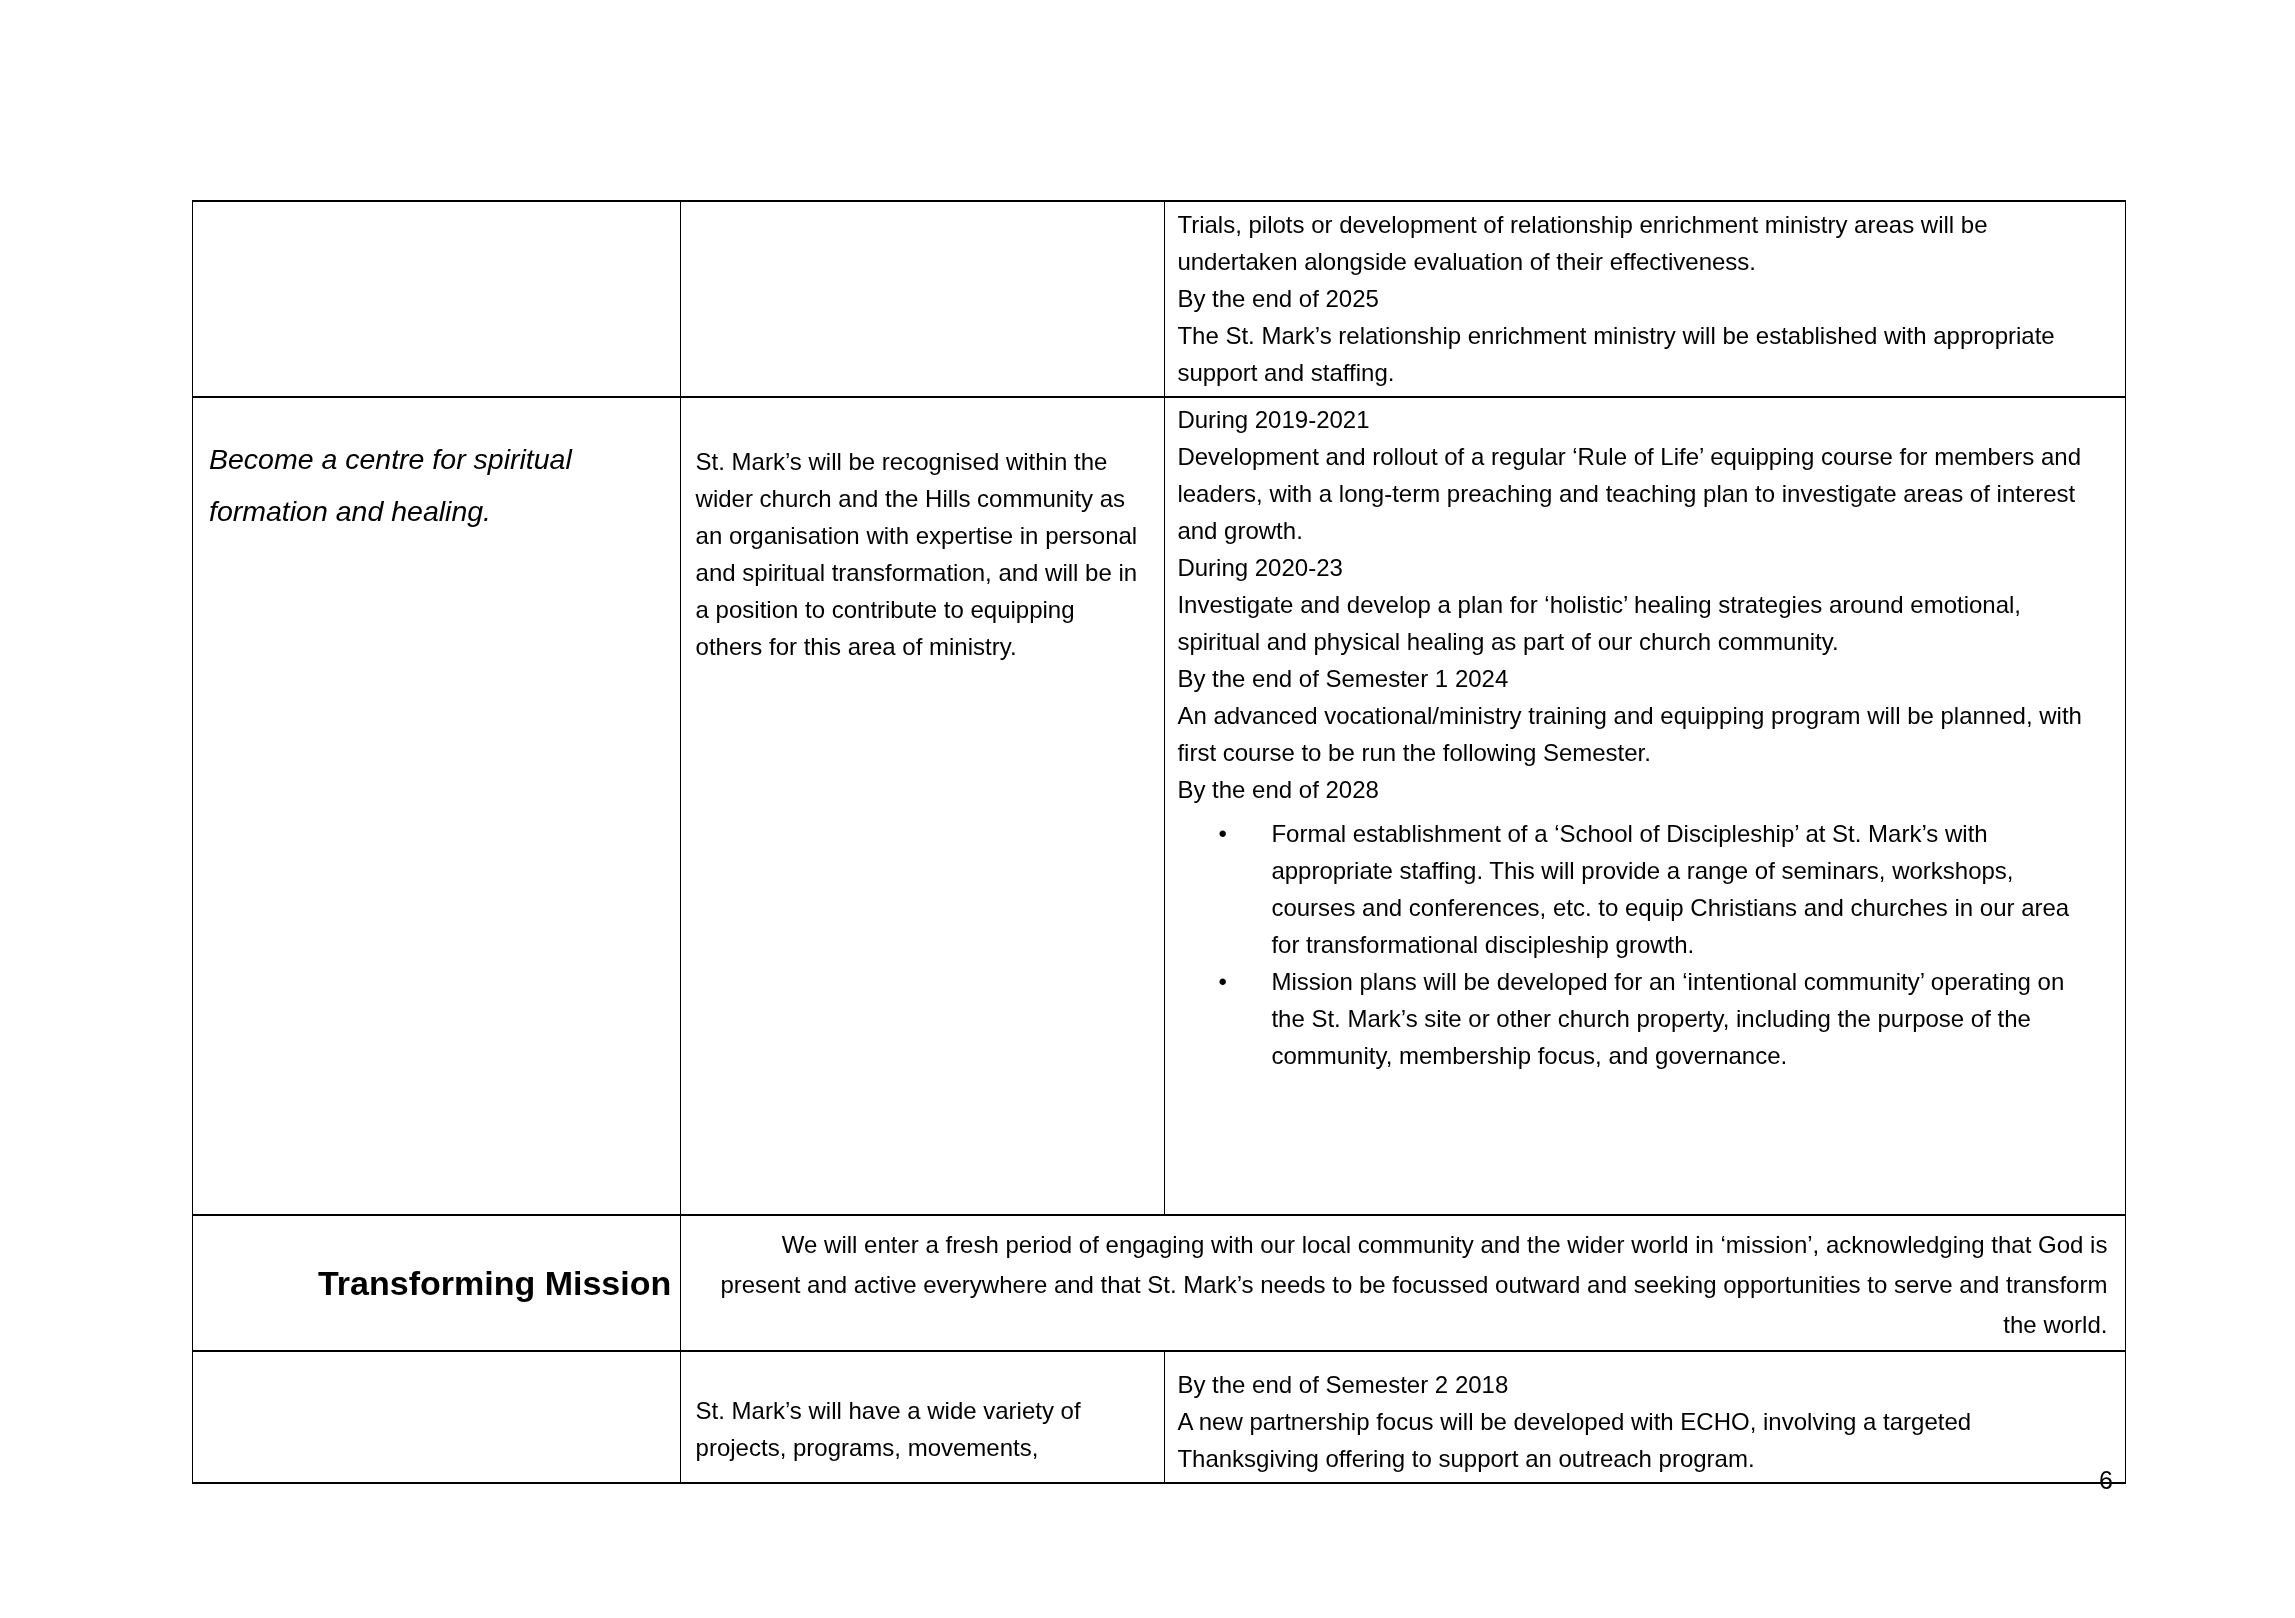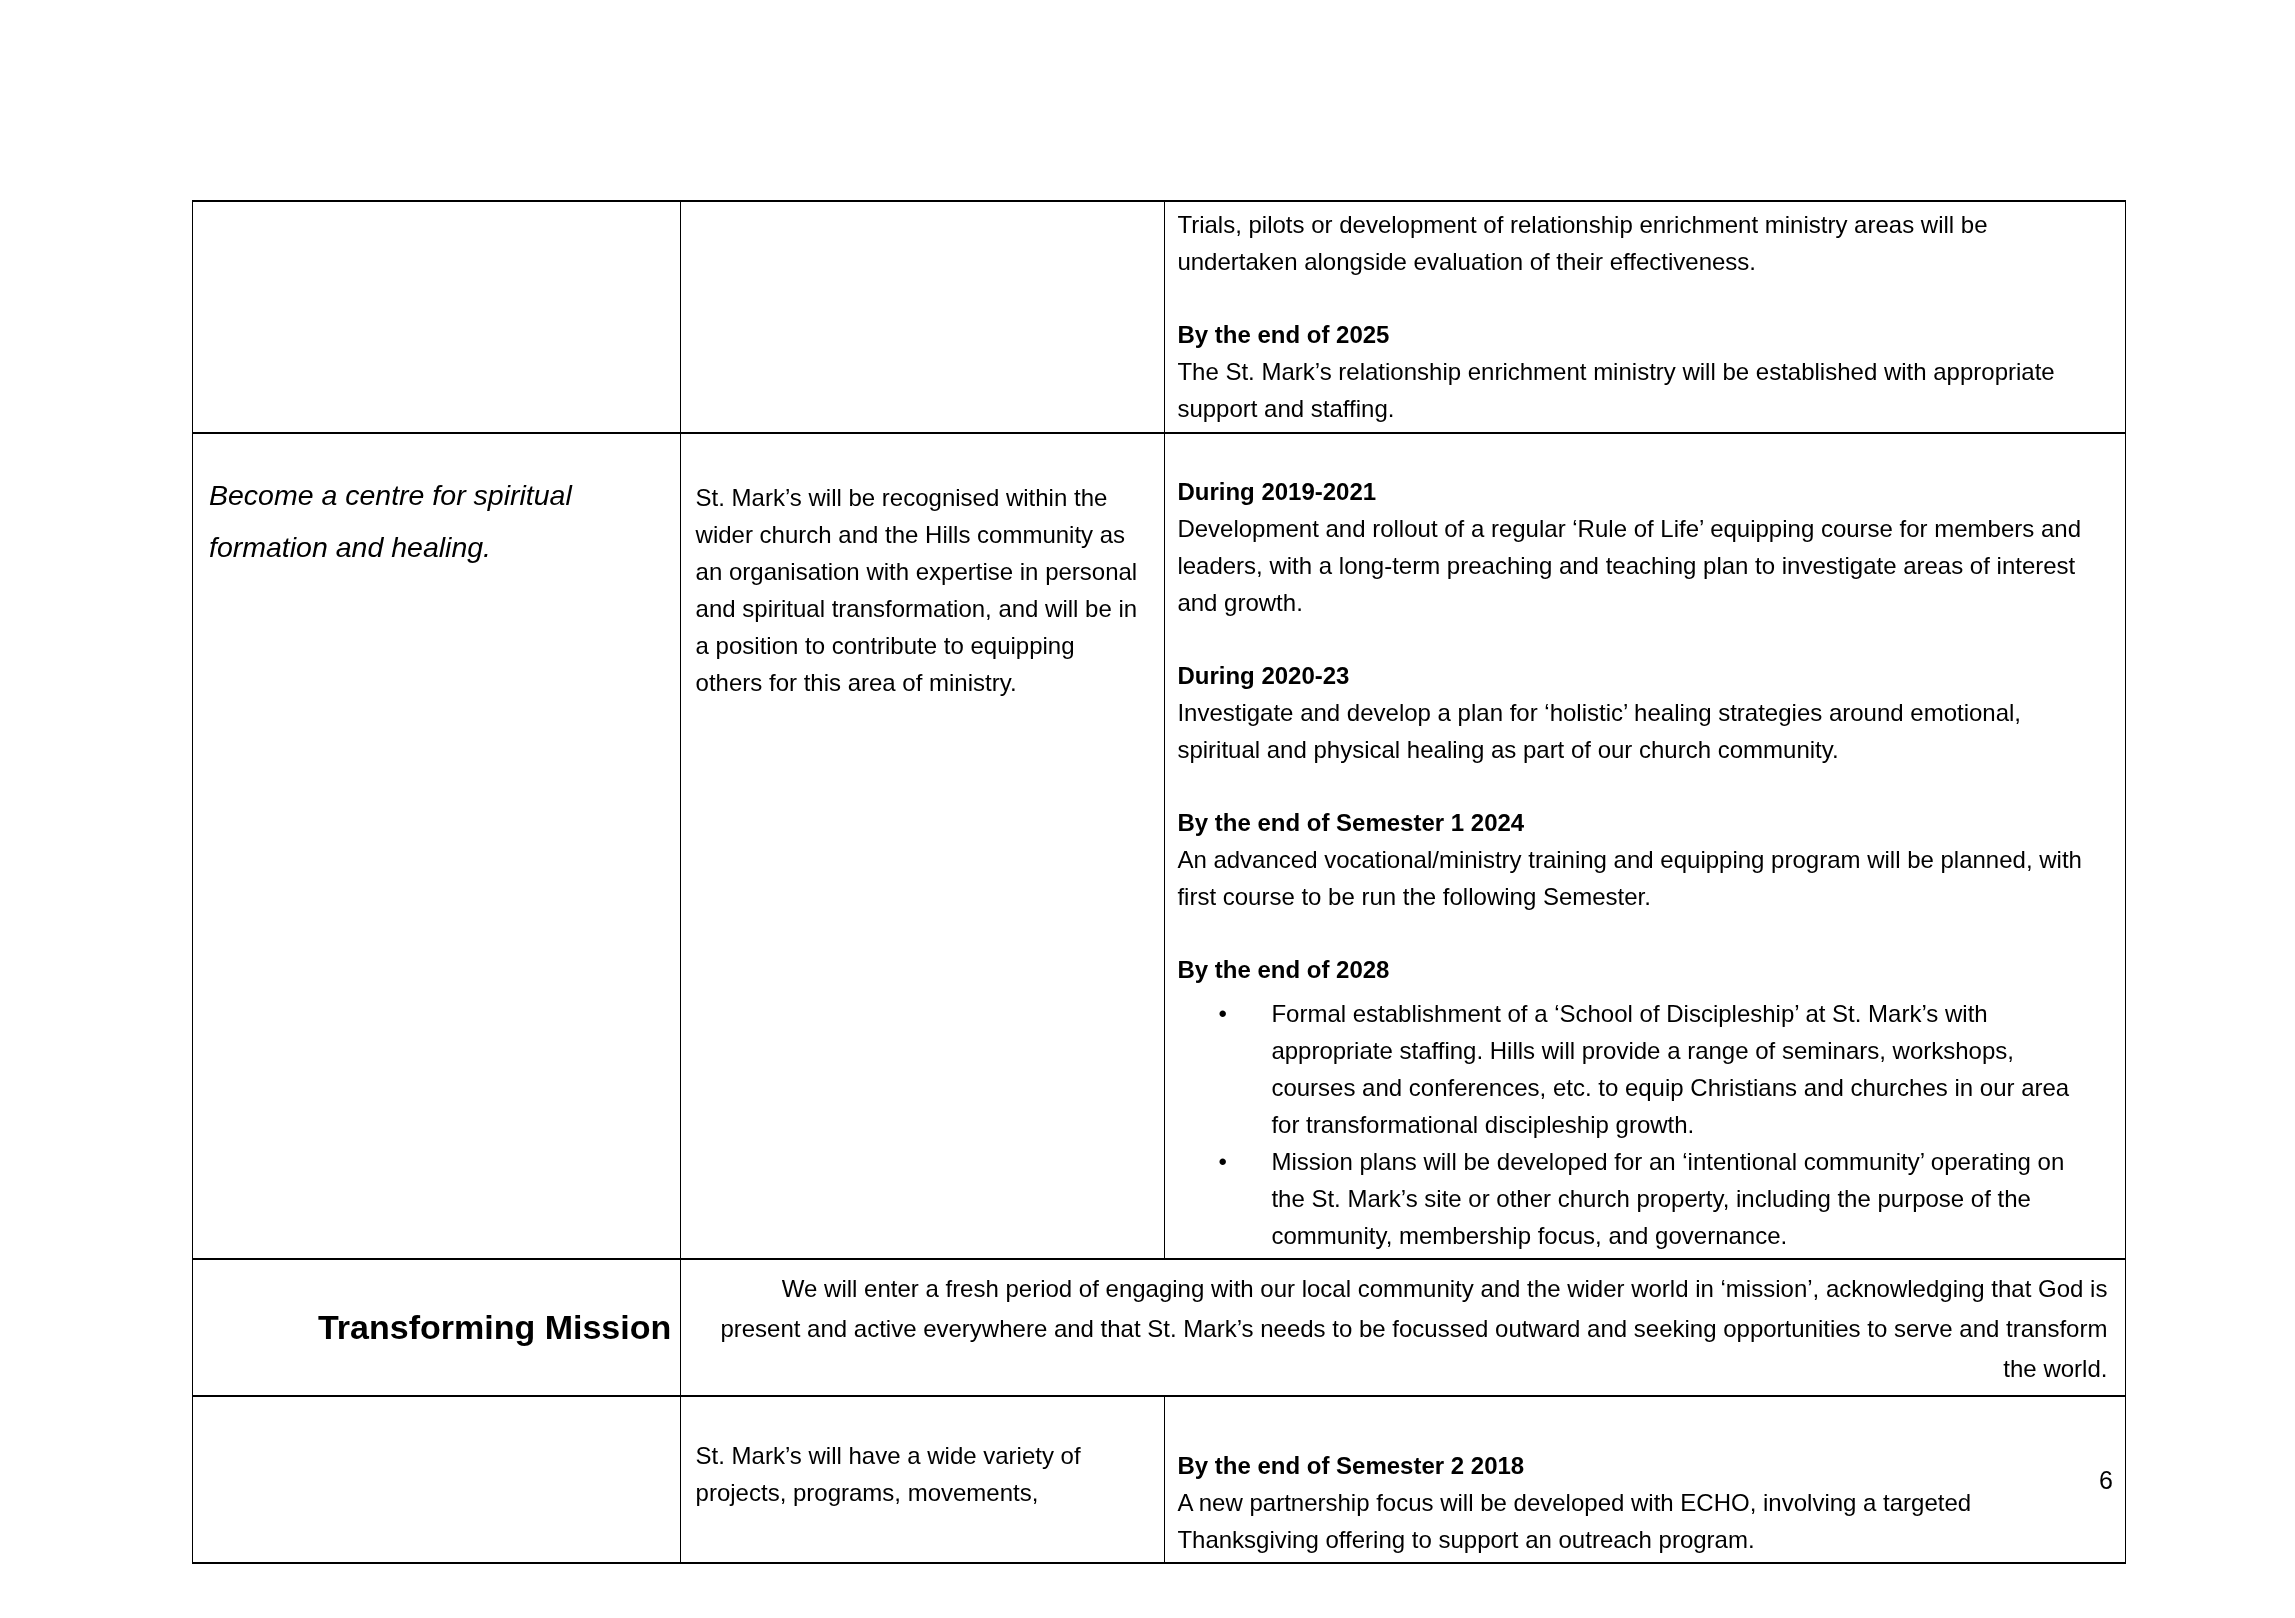--- a/index.html
+++ b/index.html
@@ -48,21 +48,21 @@
   }
   .milestone-cell{
     padding:4.4px 29px 4.4px 12.4px;
     font-size:24px;
     line-height:37px;
   }
   tr.row-2 .milestone-cell{padding-top:2.9px;}
   tr.row-4 .desc-cell{padding-top:40px;}
   tr.row-4 .milestone-cell{padding-top:14px;}
 
-  .m-heading{font-weight:700;margin-top:36px;}
+  .m-heading{font-weight:400;}
   .m-text{font-weight:400;}
   .m-bullet{
     position:relative;
     padding-left:94px;
   }
   .m-bullet::before{
     content:"\2022";
     position:absolute;
     left:41px;
     top:0;
@@ -120,21 +120,21 @@
           <div>St. Mark’s will be recognised within the wider church and the Hills community as an organisation with expertise in personal and spiritual transformation, and will be in a position to contribute to equipping others for this area of ministry.</div>
         </td>
         <td class="milestone-cell">
             <div class="m-heading">During 2019-2021</div>
             <div class="m-text">Development and rollout of a regular ‘Rule of Life’ equipping course for members and leaders, with a long-term preaching and teaching plan to investigate areas of interest and growth.</div>
             <div class="m-heading">During 2020-23</div>
             <div class="m-text">Investigate and develop a plan for ‘holistic’ healing strategies around emotional, spiritual and physical healing as part of our church community.</div>
             <div class="m-heading">By the end of Semester 1 2024</div>
             <div class="m-text">An advanced vocational/ministry training and equipping program will be planned, with first course to be run the following Semester.</div>
             <div class="m-heading">By the end of 2028</div>
-            <div class="m-bullet">Formal establishment of a ‘School of Discipleship’ at St. Mark’s with appropriate staffing. Hills will provide a range of seminars, workshops, courses and conferences, etc. to equip Christians and churches in our area for transformational discipleship growth.</div>
+            <div class="m-bullet">Formal establishment of a ‘School of Discipleship’ at St. Mark’s with appropriate staffing. This will provide a range of seminars, workshops, courses and conferences, etc. to equip Christians and churches in our area for transformational discipleship growth.</div>
             <div class="m-bullet">Mission plans will be developed for an ‘intentional community’ operating on the St. Mark’s site or other church property, including the purpose of the community, membership focus, and governance.</div>
           </td>
       </tr>
       <tr class="row-3">
         <td class="section-title-cell">
           <div>Transforming Mission</div>
         </td>
         <td class="section-summary-cell" colspan="2">
           <div>We will enter a fresh period of engaging with our local community and the wider world in ‘mission’, acknowledging that God is present and active everywhere and that St. Mark’s needs to be focussed outward and seeking opportunities to serve and transform the world.</div>
         </td>

